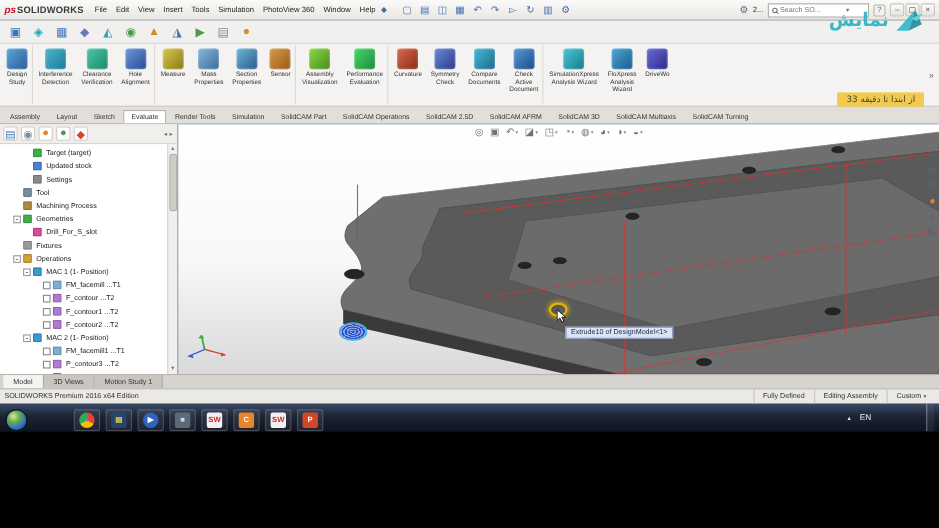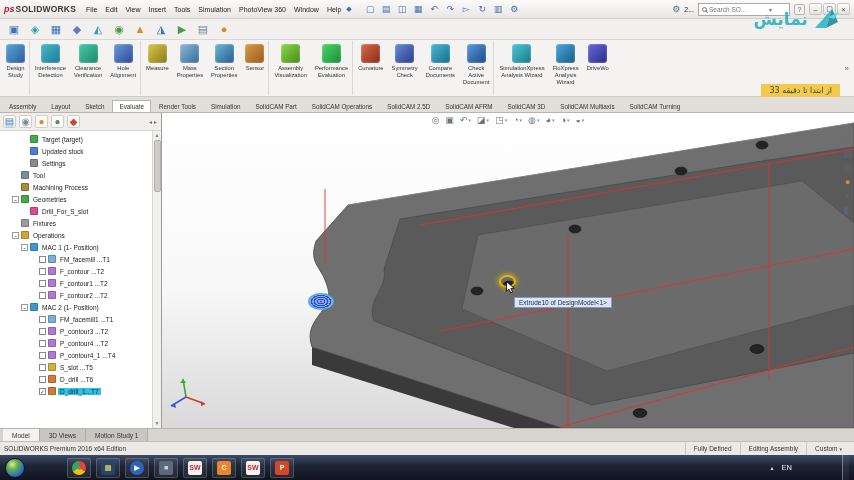--- a/index.html
+++ b/index.html
@@ -1,18 +1,18 @@
 <!DOCTYPE html>
 <html><head>
 <meta charset="utf-8">
 <style>
 *{margin:0;padding:0;box-sizing:border-box}
 html,body{width:854px;height:480px;overflow:hidden}
 body{font-family:"Liberation Sans",sans-serif;background:#000}
-.screen{position:relative;width:854px;height:480px;display:flex;flex-direction:column;background:#0c4a6e}
+.screen{position:relative;width:854px;height:392px;display:flex;flex-direction:column;background:#0c4a6e}
 
 .titlebar{height:19px;flex:0 0 19px;display:flex;align-items:center;gap:5px;padding:0 4px;background:linear-gradient(#fbfaf9,#e9e7e4);border-bottom:1px solid #d2d0cc;font-size:7px;color:#222}
 .logo{display:flex;align-items:baseline;gap:1px}
 .logo-ps{color:#c8102e;font-weight:bold;font-style:italic;font-size:9px}
 .logo-text{font-weight:bold;font-size:8.5px;color:#3a3a3a;letter-spacing:.2px}
 .menus{display:flex;gap:8px;margin-left:5px}
 .pin{color:#3a6fae;font-size:7px}
 .tb-tools{display:flex;gap:3px;margin-left:7px}
 .tb-icon{width:13px;height:13px;display:flex;align-items:center;justify-content:center;color:#3f6fae;font-size:9px;border-radius:2px}
 .tb-right{margin-left:auto;display:flex;align-items:center;gap:4px}
@@ -73,21 +73,21 @@
 .cursor{position:absolute;left:344px;top:168px}
 
 .btabs{height:13px;flex:0 0 13px;background:#d7d4d0;border-top:1px solid #b8b5b0;display:flex;align-items:stretch;padding-left:3px}
 .btab{font-size:6.5px;color:#333;padding:1px 9px;background:#c9c6c2;border-right:1px solid #aeaba7;display:flex;align-items:center}
 .btab.active{background:#f4f3f1}
 .statusbar{height:14px;flex:0 0 14px;background:#ebe9e6;border-top:1px solid #c2bfba;display:flex;align-items:center;font-size:6.5px;color:#333;padding:0 4px}
 .sb-right{margin-left:auto;display:flex;align-items:center;height:100%}
 .sb-item{border-left:1px solid #c8c5c0;padding:0 8px;display:flex;align-items:center;gap:2px;height:100%}
 .sb-caret{font-size:5px;color:#555}
 .sb-caret:empty{display:none}
-.taskbar{height:25px;flex:0 0 25px;background:linear-gradient(180deg,#3b4a66 0%,#1c2435 45%,#10141f 100%);display:flex;align-items:center;padding:0 5px}
+.taskbar{height:25px;flex:0 0 25px;background:linear-gradient(180deg,#3b4a66 0%,#1c2435 45%,#10141f 100%);display:flex;align-items:flex-end;padding:0 5px}
 .orb{width:20px;height:20px;border-radius:50%;background:radial-gradient(circle at 35% 30%,#d8eaa0 0%,#6ab04a 30%,#2a6ac8 68%,#12305e 100%);border:1px solid #0a1526;flex:0 0 auto}
 .tk-icons{display:flex;gap:5px;margin-left:42px}
 .tk{width:24px;height:20px;border-radius:2px;background:rgba(255,255,255,.07);border:1px solid rgba(255,255,255,.18);display:flex;align-items:center;justify-content:center}
 .tk-g{width:14px;height:14px;border-radius:2px;display:flex;align-items:center;justify-content:center;font-size:7px;font-weight:bold}
 .tk-g.round{border-radius:50%}
 .tray{margin-left:auto;display:flex;align-items:center;gap:8px;color:#eee;font-size:7.5px}
 .tray-arrow{font-size:6px;color:#ddd}
 .clock{width:34px;height:20px}
 .showdesk{width:7px;height:25px;border-left:1px solid rgba(255,255,255,.35);background:rgba(255,255,255,.06)}
 

